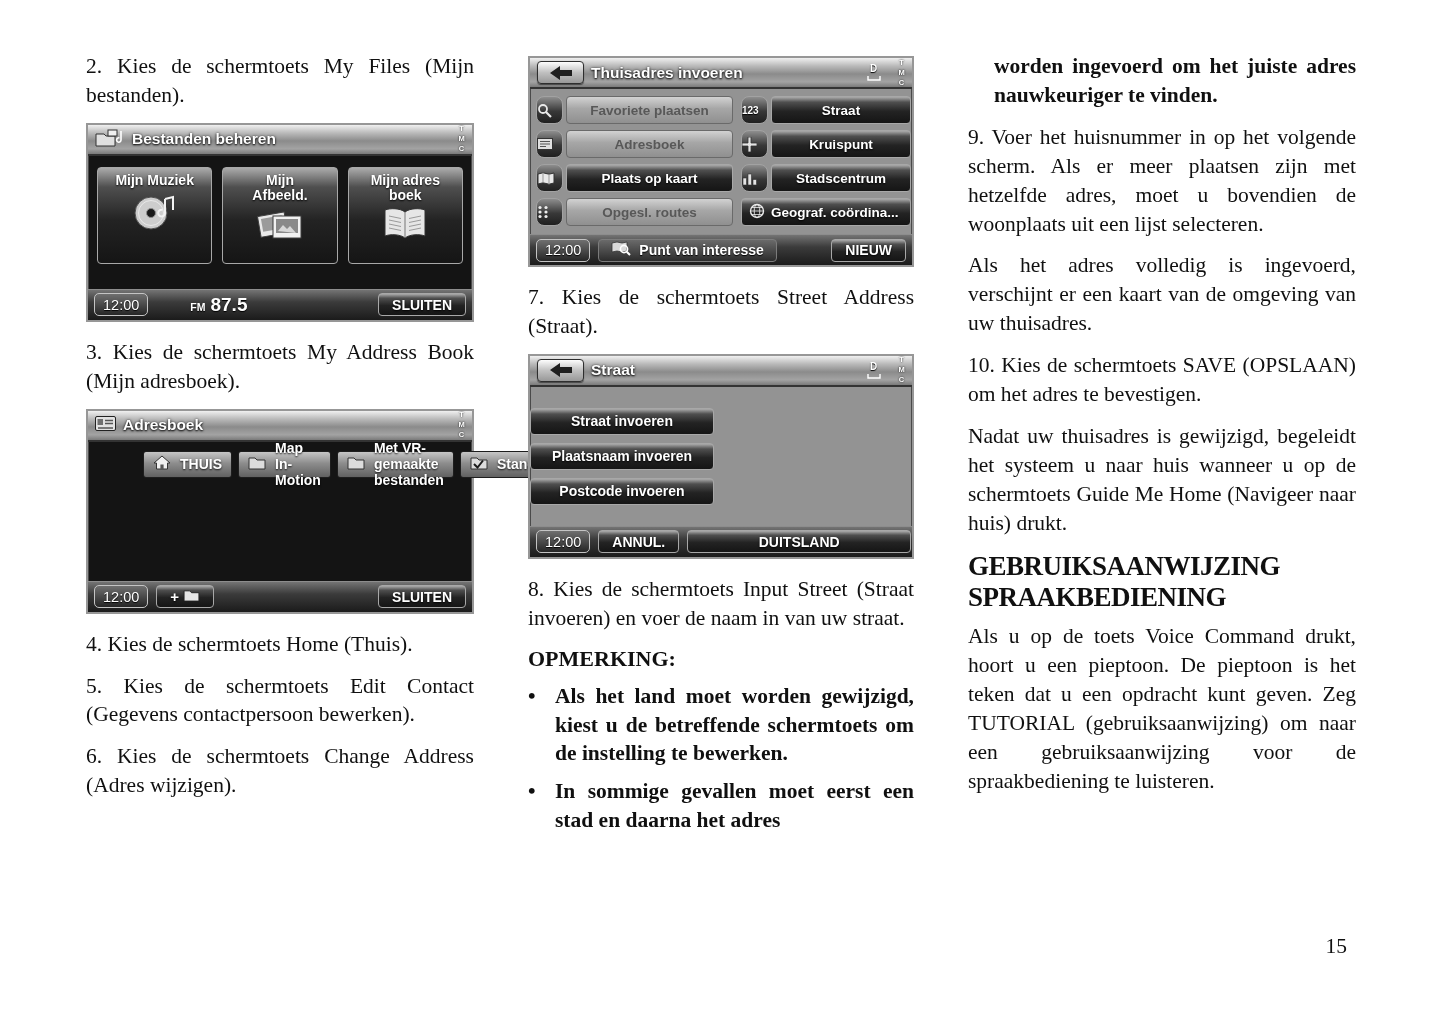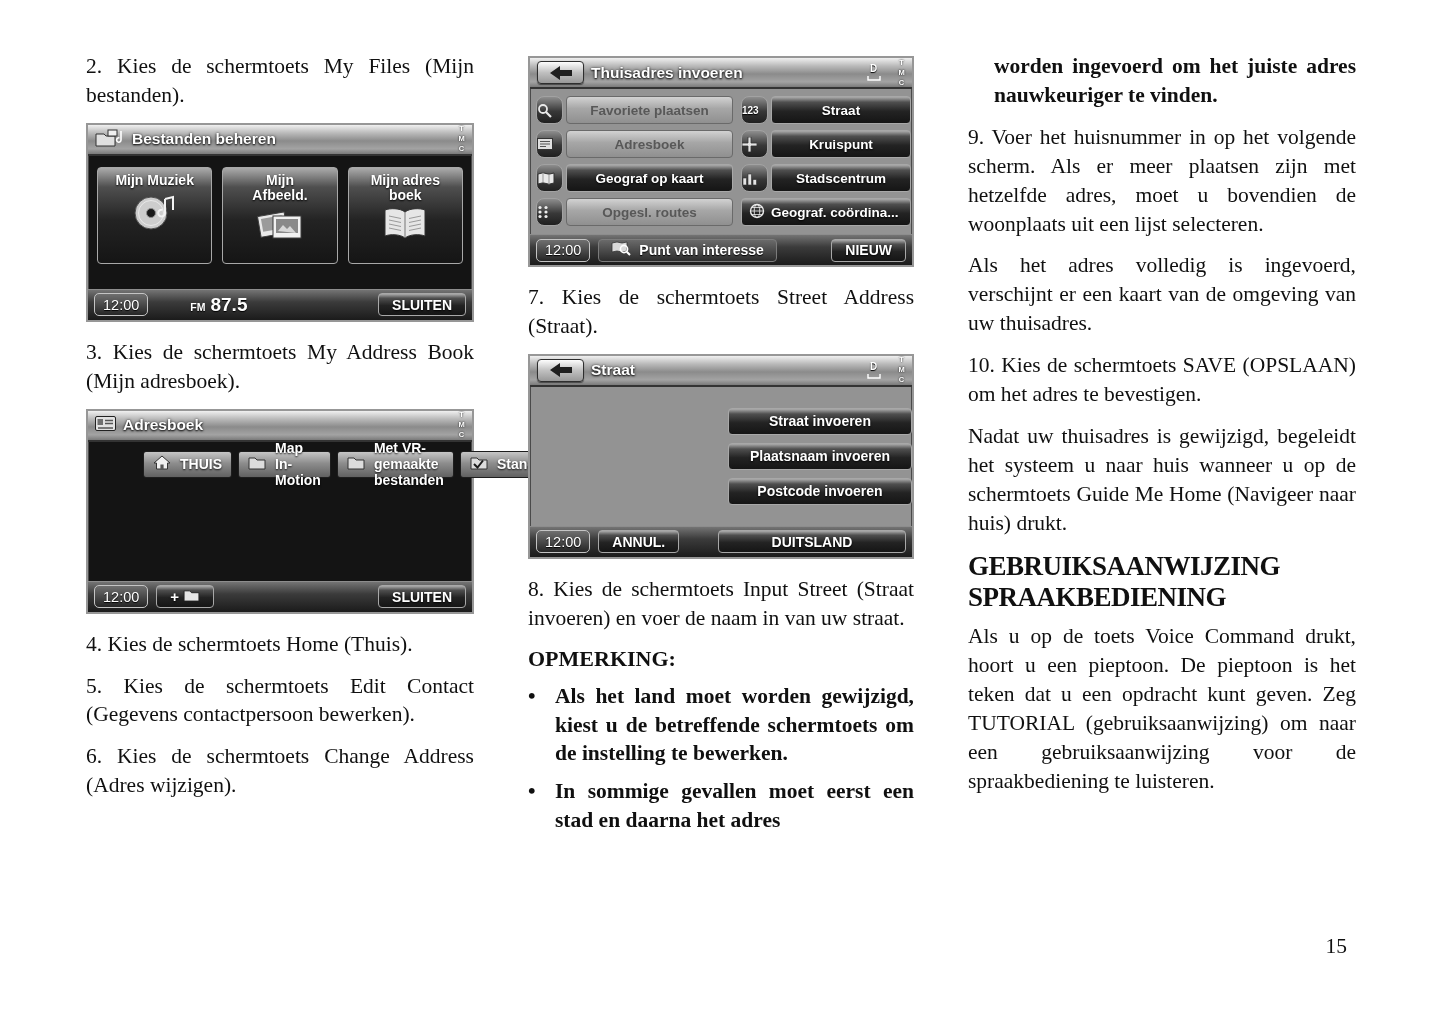--- a/index.html
+++ b/index.html
@@ -121,23 +121,23 @@
   .combo-label.with-icon { justify-content: flex-start; gap: 6px; padding-left: 7px; }
   .badge-123 { color: #fff; font-weight: bold; font-size: 10px; text-shadow: 0 1px 1px #000; }
   .poi-btn {
     height: 23px; display: flex; align-items: center; gap: 8px; padding: 0 12px;
     border: 1px solid #7c7c7c; border-radius: 4px;
     background: linear-gradient(#6a6a6a, #2c2c2c);
     color: #fff; font-weight: bold; font-size: 14px; text-shadow: 0 1px 1px #000;
   }
   
   .screen-street { height: 205px; }
-  .street-body { display: flex; flex-direction: column; align-items: flex-end; gap: 8px; padding-top: 21px; }
+  .street-body { display: flex; flex-direction: column; align-items: flex-start; gap: 8px; padding-top: 21px; }
   .street-btn { width: 184px; height: 27px; font-size: 14px; }
-  .country-btn { width: 188px; }
+  .country-btn { width: 224px; }
 </style>
 </head>
 <body>
 
 <div class="page">
 
   <div class="col-1">
     <p class="body-text">2. Kies de schermtoets My Files (Mijn bestanden).</p>
 
     <div class="screen screen-files">
@@ -325,21 +325,21 @@
           <span class="btn-dark combo-label">Kruispunt</span>
         </div>
 
         <div class="combo">
           <span class="iconbox">
             <svg width="18" height="13" viewBox="0 0 18 13">
                 <path d="M1 2l5-1.2L12 2.2 17 1v10l-5 1.2L6 10.8 1 12z" fill="#e8e8e8" stroke="#333"></path>
                 <path d="M6 0.8v10M12 2.2v10" stroke="#999"></path>
               </svg>
           </span>
-          <span class="btn-dark combo-label">Geograf op kaart</span>
+          <span class="btn-dark combo-label">Plaats op kaart</span>
         </div>
         <div class="combo">
           <span class="iconbox">
             <svg width="16" height="13" viewBox="0 0 16 13">
                 <g fill="#e4e4e4" stroke="#333" stroke-width="0.6">
                   <rect x="1" y="6" width="3.5" height="7"></rect>
                   <rect x="6" y="2" width="3.5" height="11"></rect>
                   <rect x="11" y="7.5" width="3.5" height="5.5"></rect>
                 </g>
               </svg>

